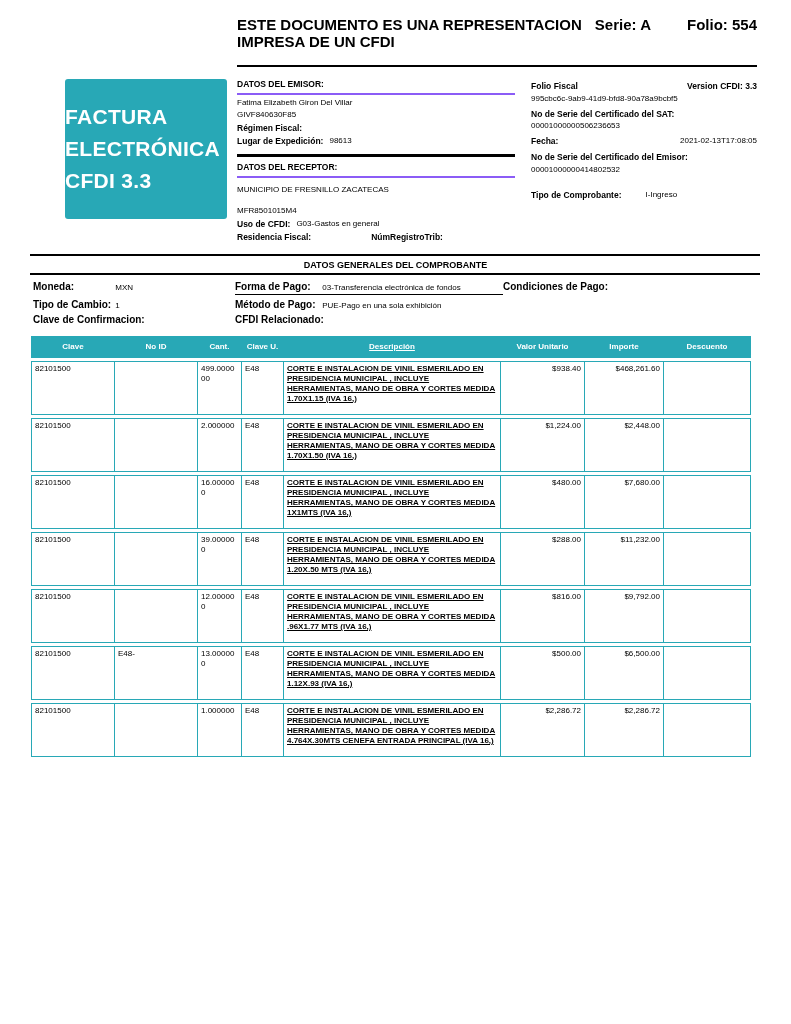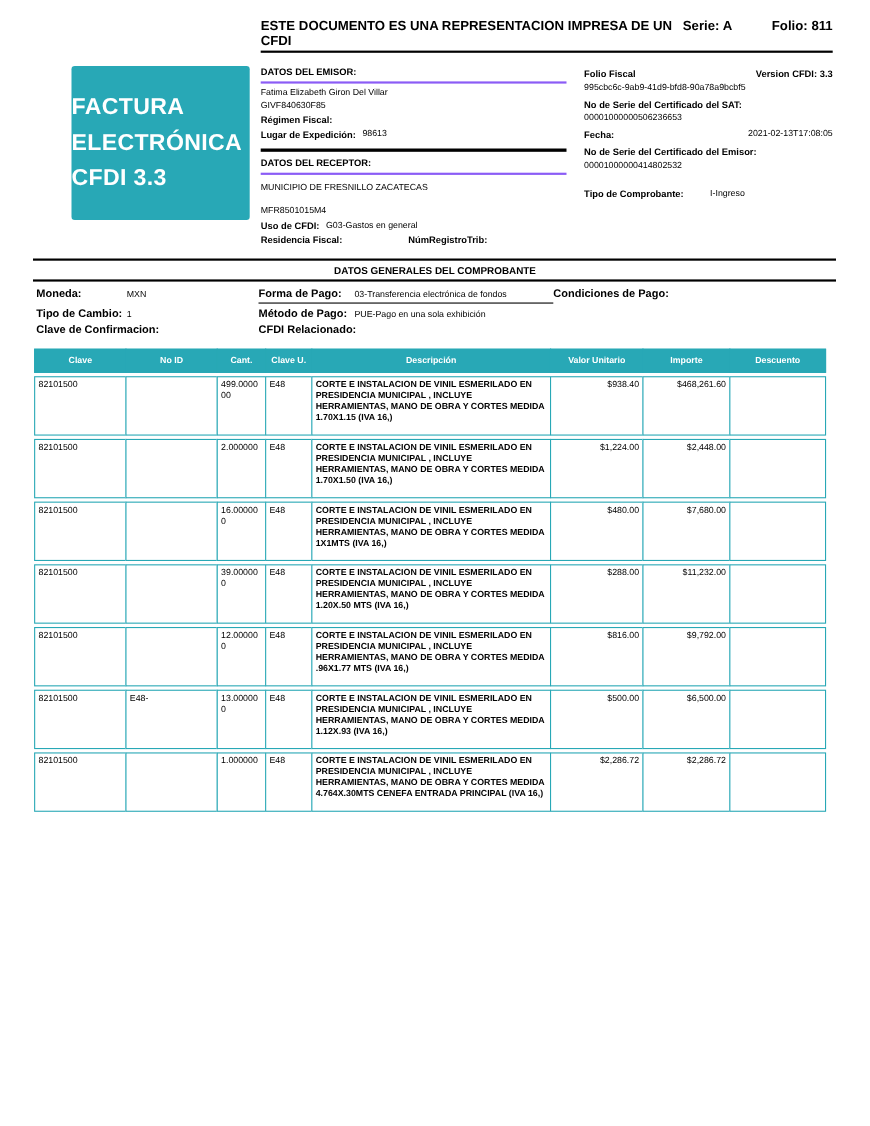--- a/index.html
+++ b/index.html
@@ -1,21 +1,21 @@
 <!DOCTYPE html>
 <html style="--accent: #28a8b6;"><head>
 <meta charset="utf-8">
 <style>
   :root { --accent:#28a8b6; }
   * { box-sizing:border-box; margin:0; padding:0; }
   html,body { background:#fff; }
   .page { width:791px; height:1024px; background:#fff; font-family:"Liberation Sans", sans-serif; color:#000; overflow:hidden; }
 
   
-  .top-row { display:flex; align-items:baseline; margin:16px 34px 0 237px; padding-bottom:2px; border-bottom:2px solid #000; font-size:12px; font-weight:bold; }
+  .top-row { display:flex; align-items:baseline; margin:16px 34px 0 237px; padding-bottom:15px; border-bottom:2px solid #000; font-size:15px; font-weight:bold; }
   .top-serie { margin-left:auto; white-space:nowrap; }
   .top-folio { margin-left:36px; white-space:nowrap; }
 
   
   .hdr-grid { display:flex; margin:12px 34px 0 65px; }
   .logo-box { width:162px; height:140px; background:var(--accent); color:#fff; display:flex; flex-direction:column; justify-content:center; gap:8px; font-weight:bold; font-size:21px; border-radius:3px; flex:none; letter-spacing:.3px; }
   .emisor-col { width:278px; margin-left:10px; flex:none; font-size:8px; line-height:1.25; }
   .fiscal-col { flex:1; margin-left:16px; font-size:8px; line-height:1.25; }
 
   .sec-head { font-size:8.5px; font-weight:bold; border-bottom:2px solid #8b5cf6; padding-bottom:3px; }
@@ -44,41 +44,41 @@
   .items { margin:11px 33px 0 31px; font-size:8px; line-height:1.25; }
   .trow { display:flex; margin-bottom:3px; }
   .cell { border:1px solid var(--accent); margin-left:-1px; padding:2px 3px; background:#fff; }
   .trow .cell:first-child { margin-left:0; }
   .thead .cell { background:var(--accent); color:#fff; font-weight:bold; text-align:center; padding:5px 2px; }
   .tbody .cell { min-height:54px; }
   .col-clave { width:84px; flex:none; }
   .col-noid { width:84px; flex:none; }
   .col-cant { width:45px; flex:none; word-break:break-all; }
   .col-claveu { width:43px; flex:none; }
-  .col-desc { width:218px; flex:none; }
+  .col-desc { width:218px; flex:none;text-decoration:underline; }
   .tbody .col-desc { font-weight:bold; }
   .col-valor { width:85px; flex:none; }
   .col-importe { width:80px; flex:none; }
   .col-descuento { width:88px; flex:none; }
   .tbody .col-valor, .tbody .col-importe { text-align:right; }
 </style>
 </head>
 <body>
 
 <div class="page">
 
   <div class="top-row">
     <span>ESTE DOCUMENTO ES UNA REPRESENTACION IMPRESA DE UN CFDI</span>
     <span class="top-serie">
       <span>Serie:</span>
       <span>A</span>
     </span>
     <span class="top-folio">
       <span>Folio:</span>
-      <span>811</span>
+      <span>554</span>
     </span>
   </div>
 
   <div class="hdr-grid">
 
     <div class="logo-box">
       <div>FACTURA</div>
       <div>ELECTRÓNICA</div>
       <div>CFDI 3.3</div>
     </div>

